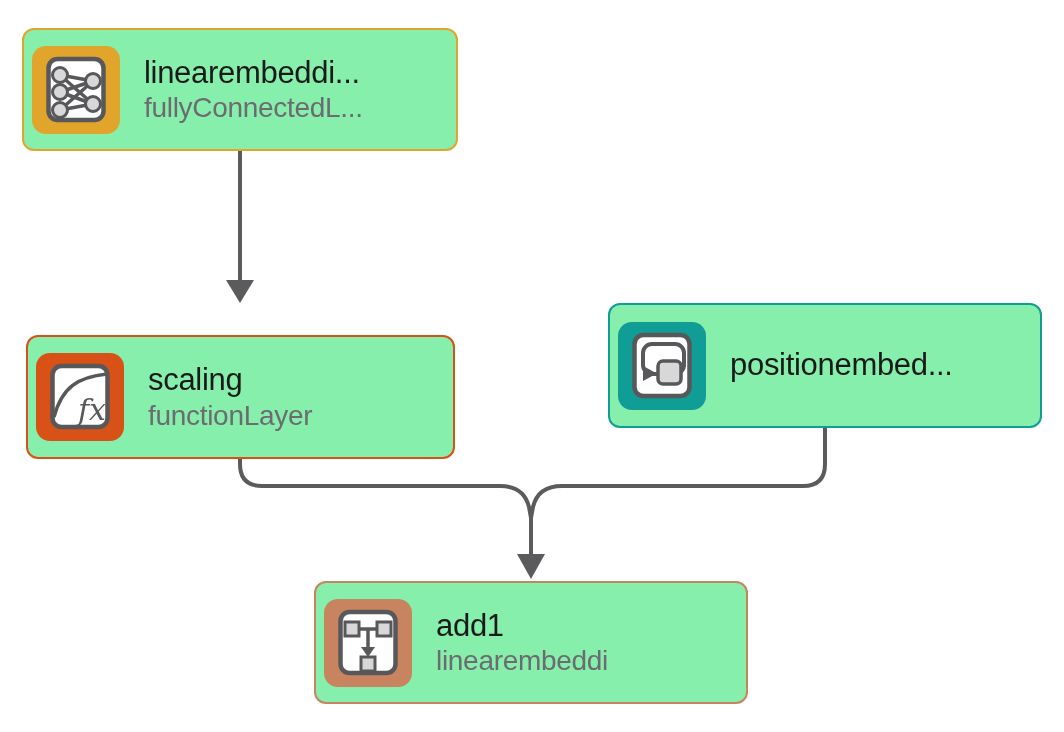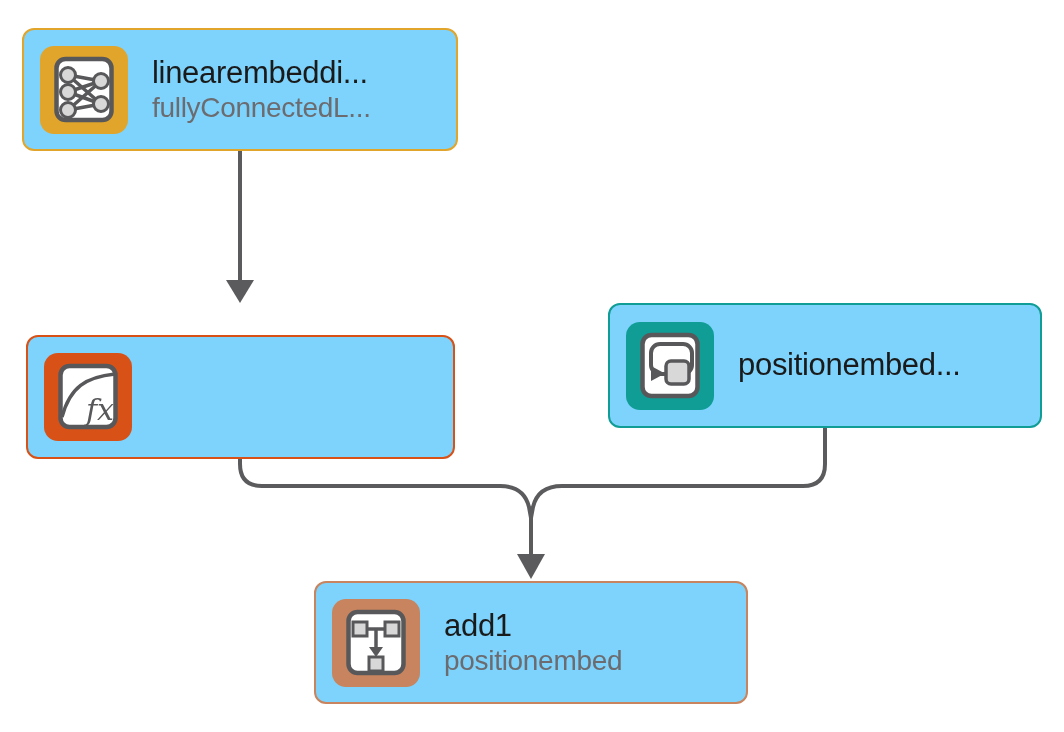--- a/index.html
+++ b/index.html
@@ -10,25 +10,25 @@
     font-family:"Liberation Sans","DejaVu Sans",sans-serif;
     overflow:hidden;
   }
   .edges{position:absolute;left:0;top:0;width:1064px;height:732px;z-index:0;}
   .edge{stroke:#5B5B5E;stroke-width:4;fill:none;}
   .arrowhead{fill:#5B5B5E;stroke:none;}
 
   .node{
     position:absolute;
     box-sizing:border-box;
-    background:#7dd3fc;
+    background:#86efac;
     border-radius:12px;
     display:flex;
     align-items:center;
-    padding-left:16px;
+    padding-left:8px;
     gap:24px;
     z-index:1;
   }
   .node-gold{border:2px solid #E2A52B;}
   .node-orange{border:2px solid #D85218;margin-top:32px;}
   .node-teal{border:2px solid #109D96;}
   .node-terracotta{border:2px solid #C8845E;}
 
   .n-linear{left:22px;top:28px;width:436px;height:123px;}
   .n-scaling{left:26px;top:303px;width:429px;height:124px;}
@@ -95,20 +95,24 @@
     </div>
   </div>
 
   <div class="node node-orange n-scaling">
     <svg class="layer-icon" viewBox="0 0 88 88">
       <rect x="0" y="0" width="88" height="88" rx="14" fill="#D85218"></rect>
       <rect x="16.5" y="13" width="55" height="61" rx="9" fill="#ffffff" stroke="#58585B" stroke-width="4.5"></rect>
       <path d="M 18 64 C 26 34 42 24 71 21" fill="none" stroke="#58585B" stroke-width="3.5"></path>
       <text x="42" y="67" font-family="'DejaVu Serif','Liberation Serif',serif" font-style="italic" font-size="30" fill="#58585B">fx</text>
     </svg>
+    <div class="labels">
+      <div class="title">scaling</div>
+      <div class="subtitle">functionLayer</div>
+    </div>
   </div>
 
   <div class="node node-teal n-position">
     <svg class="layer-icon" viewBox="0 0 88 88">
       <rect x="0" y="0" width="88" height="88" rx="14" fill="#109D96"></rect>
       <rect x="16.5" y="13" width="55" height="61" rx="9" fill="#ffffff" stroke="#58585B" stroke-width="4.5"></rect>
       <rect x="25" y="22" width="41" height="30" rx="9" fill="none" stroke="#58585B" stroke-width="4"></rect>
       <rect x="40" y="39" width="23" height="23" rx="5" fill="#D8D8D8" stroke="#58585B" stroke-width="3.5"></rect>
       <polygon points="25,44 25,59 39,51.5" fill="#58585B"></polygon>
     </svg>
@@ -127,17 +131,17 @@
       </g>
       <polygon points="37,48 51,48 44,58" fill="#58585B"></polygon>
       <g fill="#D8D8D8" stroke="#58585B" stroke-width="3">
         <rect x="21" y="23" width="14" height="14"></rect>
         <rect x="53" y="23" width="14" height="14"></rect>
         <rect x="37" y="58" width="14" height="14"></rect>
       </g>
     </svg>
     <div class="labels">
       <div class="title">add1</div>
-      <div class="subtitle">positionembed</div>
+      <div class="subtitle">linearembeddi</div>
     </div>
   </div>
 
 </div>
 
 </body></html>

